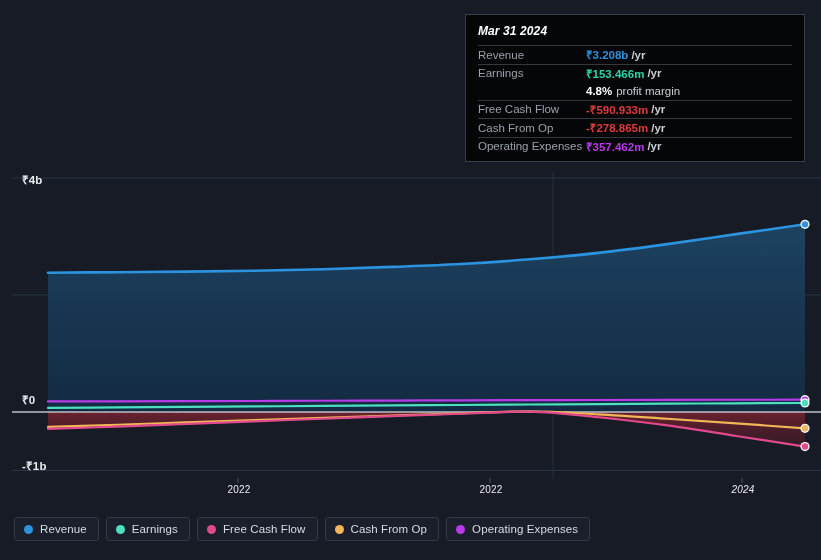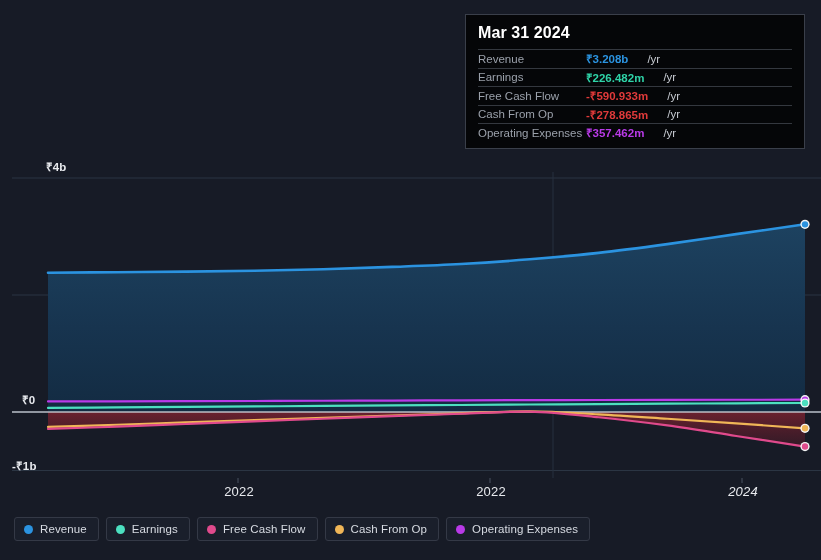--- a/index.html
+++ b/index.html
@@ -22,61 +22,62 @@
     position:absolute;
     color:#e8eaee;
     font-size:11.5px;
     font-weight:bold;
     letter-spacing:.2px;
     white-space:nowrap;
   }
   .xlabel{
     position:absolute;
     color:#e8eaee;
-    font-size:13px;
+    font-size:10px;
     letter-spacing:.2px;
     white-space:nowrap;
     text-align:center;
   }
 
   
   .tooltip{
     position:absolute;
     left:465px;top:14px;
     width:340px;
     background:#050608;
     border:1px solid #3a3f4a;
     box-sizing:border-box;
     padding:8px 12px 6px 12px;
     z-index:40;
   }
   .tt-title{
     color:#ffffff;
-    font-size:16px;
+    font-size:12px;
     font-weight:bold;
     padding:1px 0 7px 0;
     letter-spacing:.1px;
+    font-style:italic;
   }
   .tt-row{
     display:flex;
     align-items:center;
     border-top:1px solid #34383f;
     height:17.5px;
     font-size:11.5px;
     white-space:nowrap;
   }
   .tt-row.noline{border-top:none;}
   .tt-label{
     color:#9ba1ab;
     width:108px;
     flex:0 0 108px;
     overflow:hidden;
   }
   .tt-val{font-weight:bold;text-align:right;}
-  .tt-unit{color:#c9cdd4;font-weight:normal;padding-left:19px;}
+  .tt-unit{color:#c9cdd4;font-weight:bold;padding-left:3px;}
   .tt-sub{color:#c9cdd4;font-weight:normal;padding-left:4px;}
 
   
   .legend{
     position:absolute;
     left:14px;top:517px;
     display:flex;
     gap:7px;
     z-index:20;
   }
@@ -142,43 +143,48 @@
         <circle cx="805.00" cy="403.02" r="3.2" fill="#4ce0c0"></circle>
         <circle cx="805.00" cy="428.31" r="4.6" fill="#ffffff" fill-opacity="0.95"></circle>
         <circle cx="805.00" cy="428.31" r="3.2" fill="#f0b657"></circle>
         <circle cx="805.00" cy="446.57" r="4.6" fill="#ffffff" fill-opacity="0.95"></circle>
         <circle cx="805.00" cy="446.57" r="3.2" fill="#e04a8c"></circle>
         <circle cx="805.00" cy="224.33" r="4.6" fill="#ffffff" fill-opacity="0.95"></circle>
         <circle cx="805.00" cy="224.33" r="3.2" fill="#2b93e0"></circle>
       </svg>
   </div>
 
-  <div class="ylabel" id="ytick0" style="left:22px;top:159px;margin-left:24px;">₹4b</div>
+  <div class="ylabel" id="ytick0" style="left:22px;top:172px;">₹4b</div>
   <div class="ylabel" id="ytick1" style="left:22px;top:392px;">₹0</div>
-  <div class="ylabel" id="ytick2" style="left:12px;top:458px;">-₹1b</div>
+  <div class="ylabel" id="ytick2" style="left:22px;top:458px;">-₹1b</div>
 
   <div class="xlabel" style="left:213px;top:484px;width:52px;">2022</div>
   <div class="xlabel" style="left:465px;top:484px;width:52px;">2022</div>
   <div class="xlabel" style="left:717px;top:484px;width:52px;font-style:italic;">2024</div>
 
   <div class="tooltip">
     <div class="tt-title">Mar 31 2024</div>
 
     <div class="tt-row">
       <span class="tt-label">Revenue</span>
       <span class="tt-val" style="color:#2b93e0">₹3.208b</span>
       <span class="tt-unit">/yr</span>
     </div>
 
     <div class="tt-row">
       <span class="tt-label">Earnings</span>
-      <span class="tt-val" style="color:#2fd4a8">₹226.482m</span>
-      <span class="tt-unit">/yr</span>
-    </div>
-
+      <span class="tt-val" style="color:#2fd4a8">₹153.466m</span>
+      <span class="tt-unit">/yr</span>
+    </div>
+
+    <div class="tt-row noline">
+      <span class="tt-label"></span>
+      <span class="tt-val" style="color:#ffffff">4.8%</span>
+      <span class="tt-sub">profit margin</span>
+    </div>
 
     <div class="tt-row">
       <span class="tt-label">Free Cash Flow</span>
       <span class="tt-val" style="color:#e03a3a">-₹590.933m</span>
       <span class="tt-unit">/yr</span>
     </div>
 
     <div class="tt-row">
       <span class="tt-label">Cash From Op</span>
       <span class="tt-val" style="color:#e03a3a">-₹278.865m</span>

